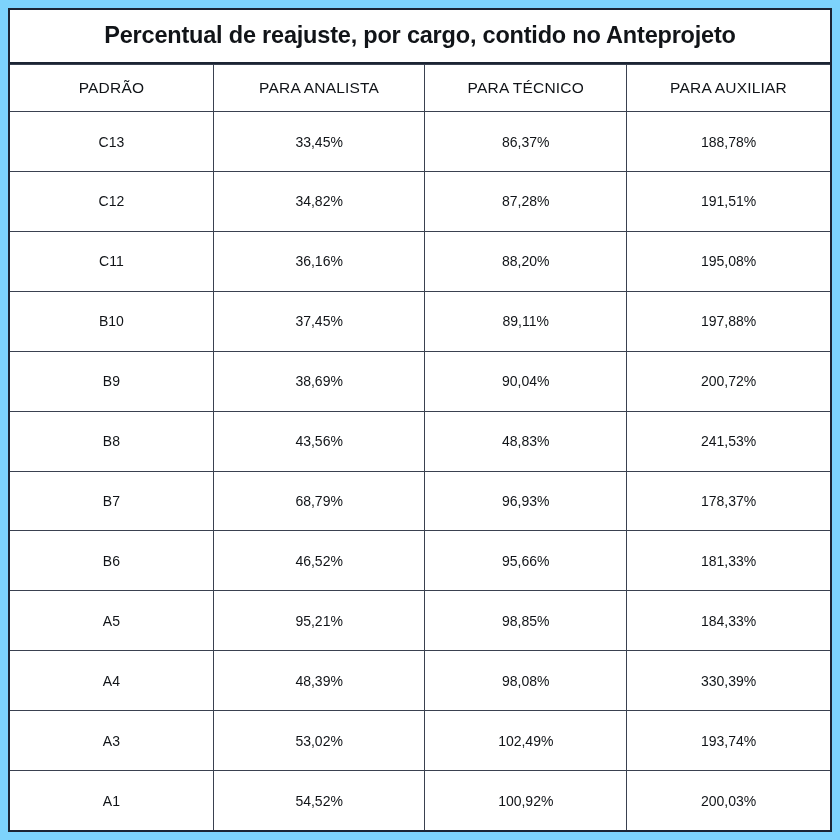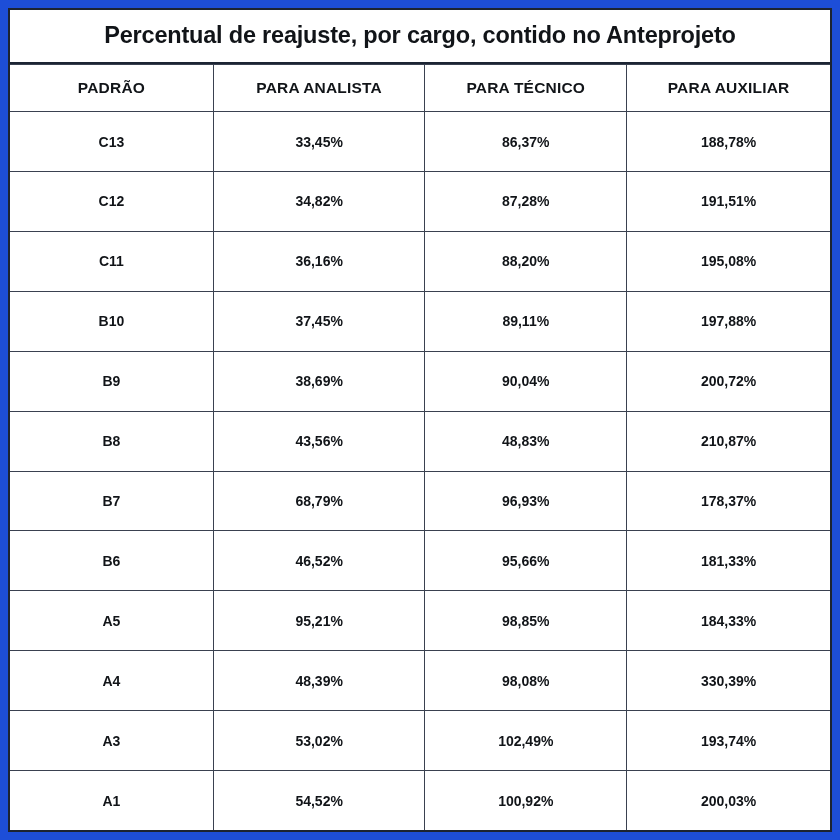--- a/index.html
+++ b/index.html
@@ -11,21 +11,21 @@
     height: 840px;
     background: #1c2433;
     font-family: "Liberation Sans", sans-serif;
     overflow: hidden;
   }
   .frame {
     box-sizing: border-box;
     width: 840px;
     height: 840px;
     padding: 8px 8px 8px 8px;
-    background: #1d4ed8;
+    background: #7dd3fc;
   }
   .sheet {
     box-sizing: border-box;
     width: 824px;
     height: 824px;
     background: #ffffff;
     border: 2px solid #1c2433;
     display: flex;
     flex-direction: column;
   }
@@ -47,21 +47,21 @@
     width: 100%;
     table-layout: fixed;
     flex: 1;
   }
   table.data th,
   table.data td {
     border: 1px solid #3a4150;
     text-align: center;
     vertical-align: middle;
     color: #111418;
-    font-weight: bold;
+    font-weight: normal;
   }
   table.data th {
     font-size: 15.5px;
     height: 44px;
     letter-spacing: 0.2px;
   }
   table.data td {
     font-size: 14px;
     height: 52px;
   }
@@ -135,21 +135,21 @@
         <tr>
           <td>B9</td>
           <td>38,69%</td>
           <td>90,04%</td>
           <td>200,72%</td>
         </tr>
         <tr>
           <td>B8</td>
           <td>43,56%</td>
           <td>48,83%</td>
-          <td>210,87%</td>
+          <td>241,53%</td>
         </tr>
         <tr>
           <td>B7</td>
           <td>68,79%</td>
           <td>96,93%</td>
           <td>178,37%</td>
         </tr>
         <tr>
           <td>B6</td>
           <td>46,52%</td>

